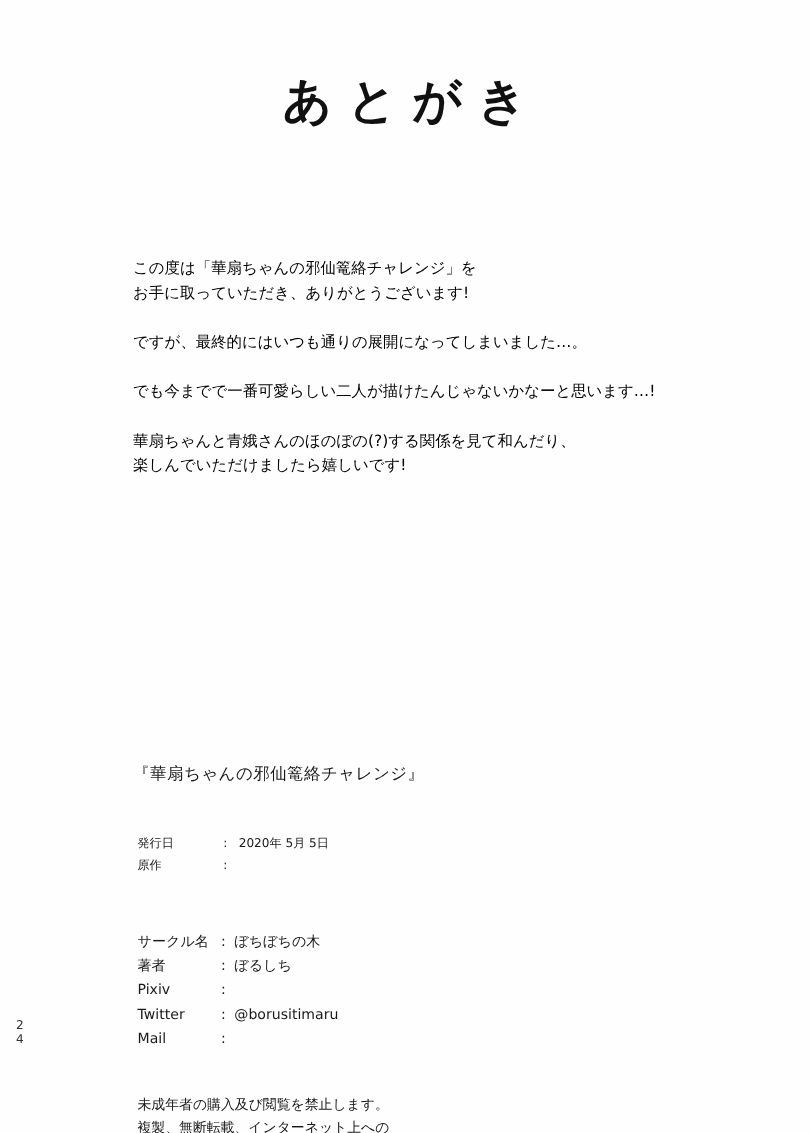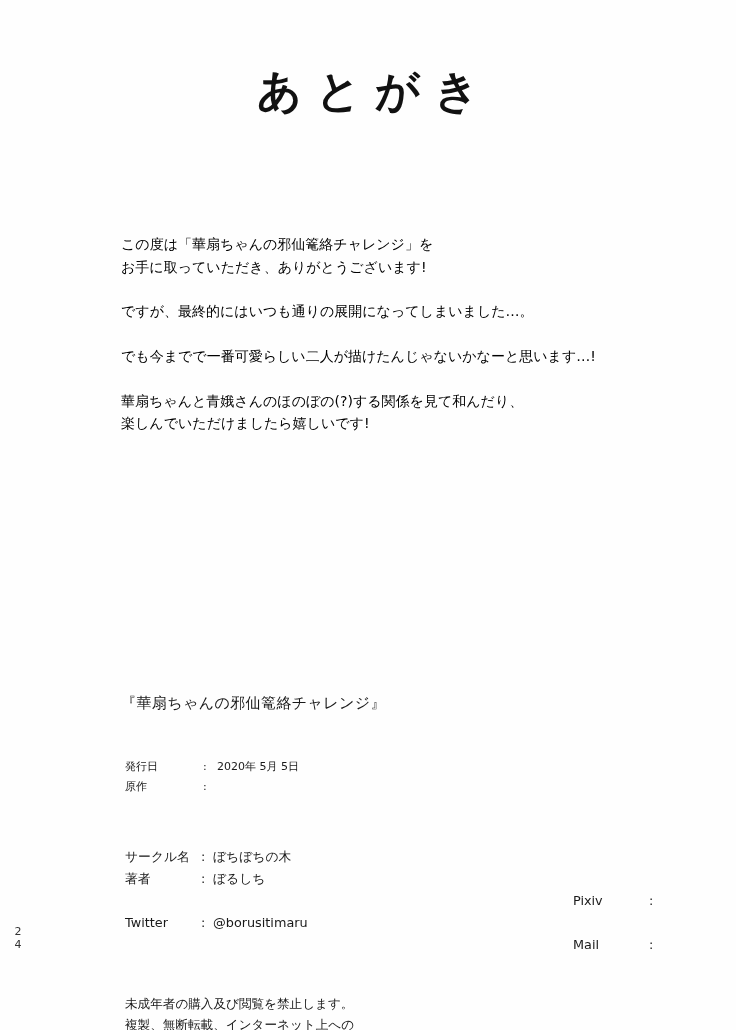--- a/index.html
+++ b/index.html
@@ -94,21 +94,20 @@
   }
 
   .contact-table {
     margin-left: 4px;
     line-height: 1.72;
     font-size: 12.8px;
     margin-bottom: 38px;
   }
   .contact-row {
     display: flex;
-    justify-content: flex-end;
   }
   .contact-key {
     width: 76px;
     flex: 0 0 76px;
   }
   .contact-sep {
     width: 12px;
     flex: 0 0 12px;
   }
   .contact-val {

